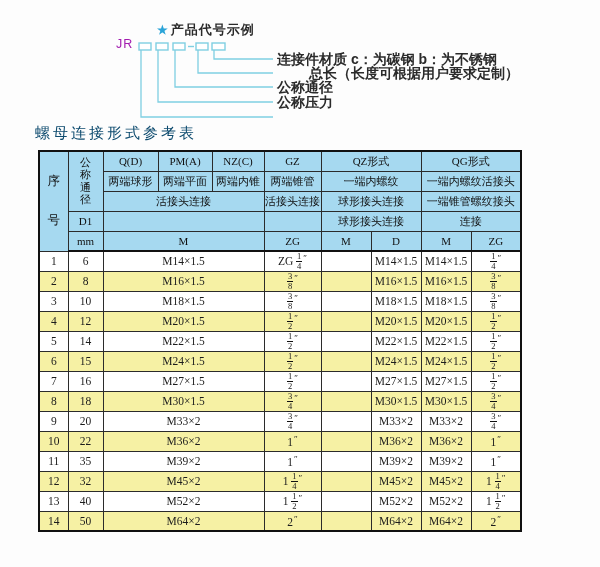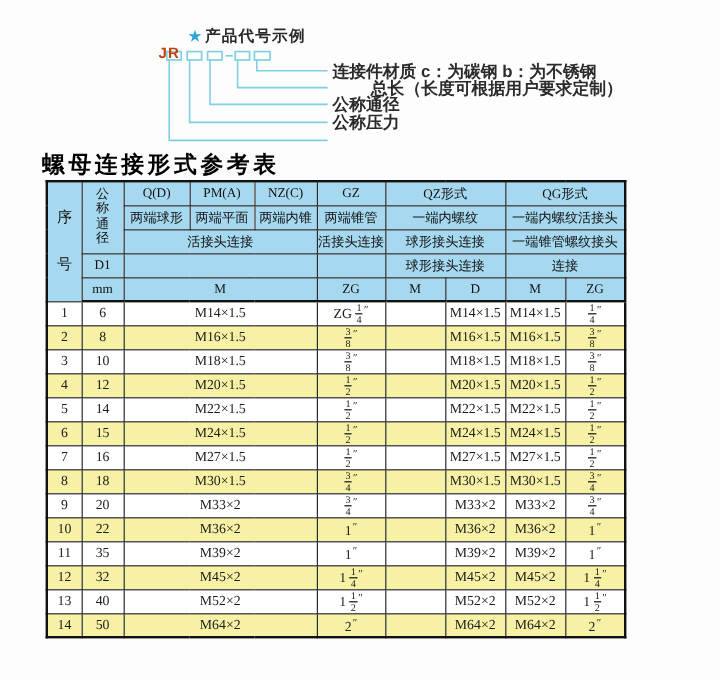--- a/index.html
+++ b/index.html
@@ -5,29 +5,29 @@
   * { margin:0; padding:0; box-sizing:border-box; }
   html,body { width:600px; height:567px; background:#fdfdfd; overflow:hidden;
     font-family:"Liberation Sans", sans-serif; color:#1c1c1c; }
   #page { position:relative; width:600px; height:567px; }
 
   
   #diagram-svg { position:absolute; left:0; top:0; width:600px; height:130px; }
   .diag-heading { position:absolute; left:116px; top:21px; font-size:13px; font-weight:bold;
     color:#2a2a2a; letter-spacing:1px; white-space:nowrap;margin-left:41px; }
   .diag-heading .star { color:#2ba4d8; margin-right:2px; font-size:12px; }
-  .diag-prefix { position:absolute; left:132px; top:37px; font-size:12.5px; font-weight:bold;
-    color:#c2410c; letter-spacing:1px; }
+  .diag-prefix { position:absolute; left:116px; top:37px; font-size:12.5px; font-weight:normal;
+    color:#a21caf; letter-spacing:1px; }
   .diag-label { position:absolute; left:277px; font-size:14px; font-weight:bold;
     color:#2b2b2b; white-space:nowrap; height:14px; line-height:14px; }
   .dl-0 { top:52px; } .dl-1 { top:66px;margin-left:32px; } .dl-2 { top:80px; } .dl-3 { top:95px; } .dl-4 { top:110px; }
 
   
-  .table-title { position:absolute; left:35px; top:124px; font-size:19px; font-weight:bold;
-    letter-spacing:3px; color:#000000; font-family:"Liberation Serif", serif; }
+  .table-title { position:absolute; left:35px; top:124px; font-size:15px; font-weight:normal;
+    letter-spacing:3px; color:#0c4a6e; font-family:"Liberation Serif", serif; }
 
   
   table { position:absolute; left:38px; top:150px; width:482px; border-collapse:collapse;
     table-layout:fixed; border:2px solid #111; }
   th, td { border:1px solid #2b2b2b; text-align:center; vertical-align:middle;
     padding:0; font-weight:normal; overflow:hidden; }
   thead th { background:#a6d9f0; height:20px; font-size:11px; color:#111;
     font-family:"Liberation Serif", serif; }
   thead tr:last-child th { border-bottom:2px solid #111; }
   tbody td { height:20px; font-size:11.5px; background:#ffffff;

